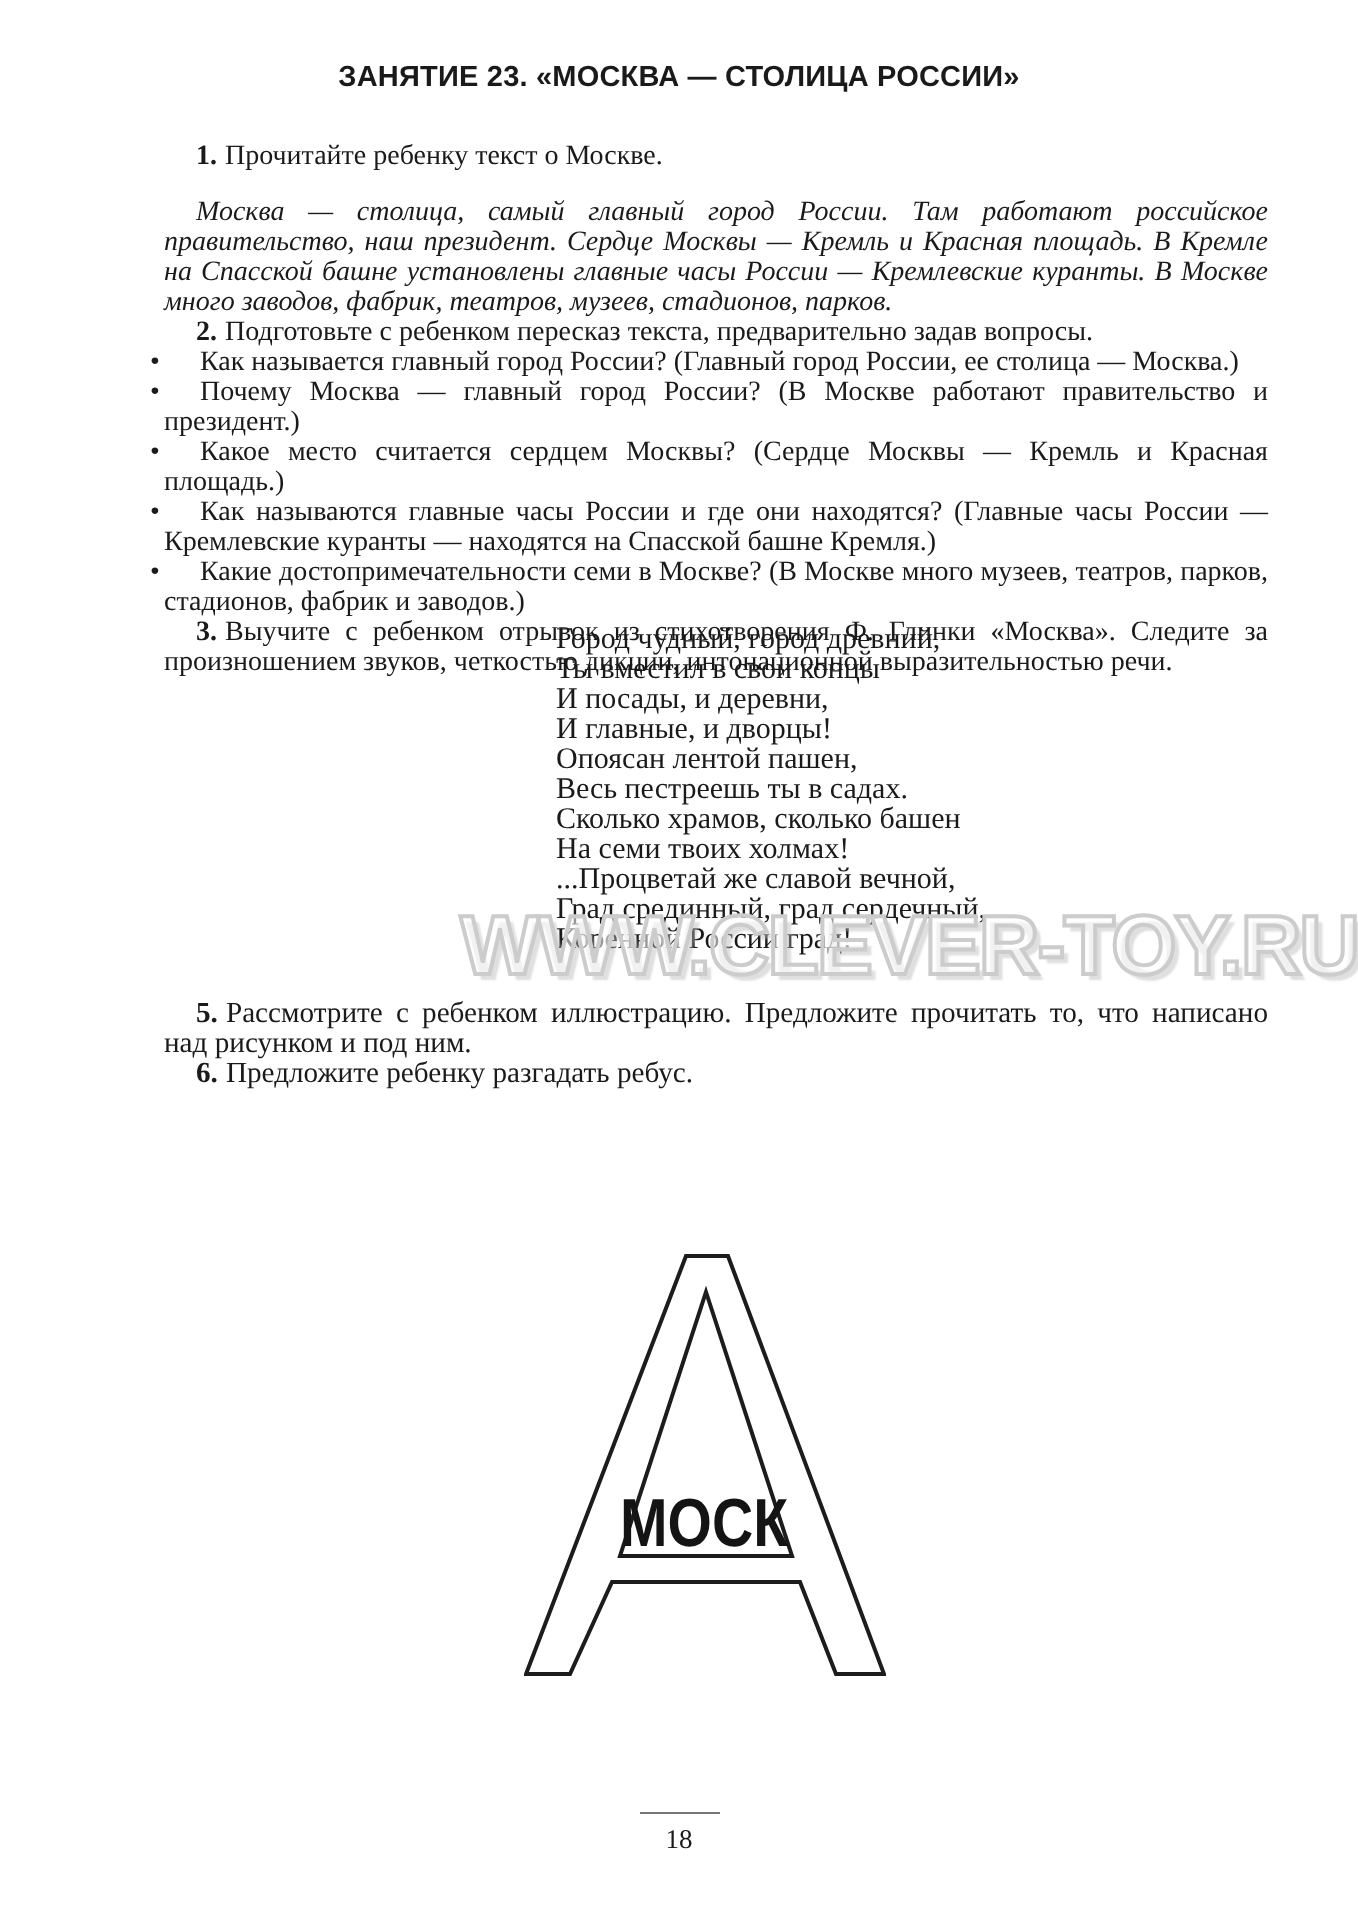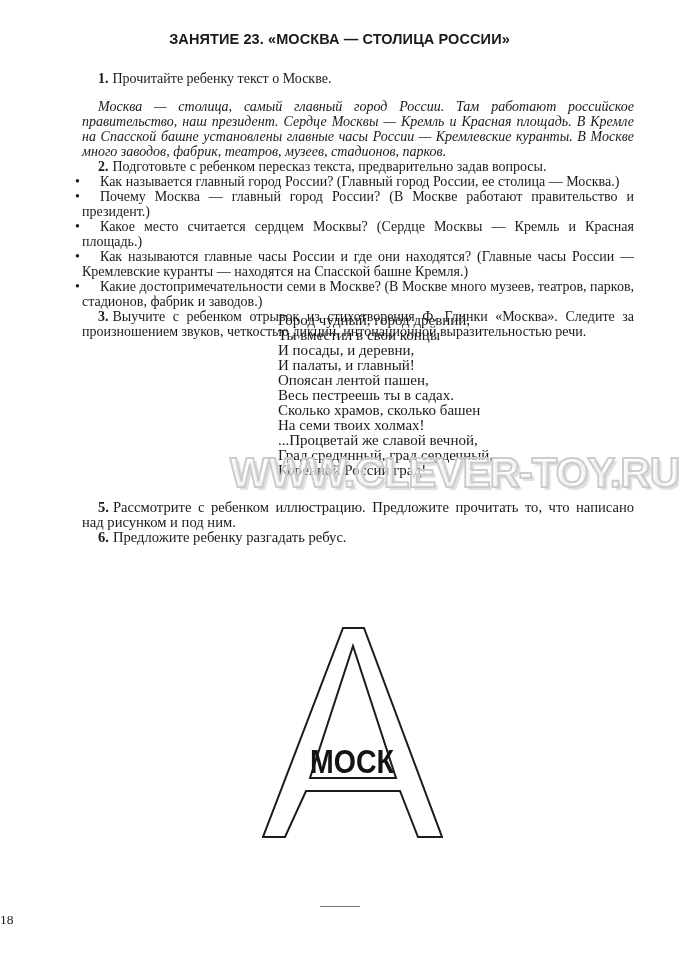--- a/index.html
+++ b/index.html
@@ -41,21 +41,21 @@
     text-shadow:3px 3px 1px rgba(185,185,185,0.45);
     z-index:5; pointer-events:none;
   }
   .rebus { position:absolute; left:262px; top:627px; width:181px; height:211px; }
   .footer-rule {
     position:absolute; top:906px; left:320px; width:40px;
     border-top:1.5px solid #777; height:0;
   }
   .page-number {
     position:absolute; top:912px; left:0; width:679px;
-    text-align:left; font-size:13.5px;
+    text-align:center; font-size:13.5px;
   }
 </style>
 </head>
 <body>
 
 <div class="page">
 
   <div class="title">ЗАНЯТИЕ 23. «МОСКВА — СТОЛИЦА РОССИИ»</div>
 
   <div class="col1">
@@ -67,21 +67,21 @@
     <p class="bullet"><span class="b">•</span><span>Какое место считается сердцем Москвы? (Сердце Москвы — Кремль и Красная площадь.)</span></p>
     <p class="bullet"><span class="b">•</span><span>Как называются главные часы России и где они находятся? (Главные часы России — Кремлевские куранты — находятся на Спасской башне Кремля.)</span></p>
     <p class="bullet"><span class="b">•</span><span>Какие достопримечательности семи в Москве? (В Москве много музеев, театров, парков, стадионов, фабрик и заводов.)</span></p>
     <p><span class="num">3.</span><span>Выучите с ребенком отрывок из стихотворения Ф. Глинки «Москва». Следите за произношением звуков, четкостью дикции, интонационной выразительностью речи.</span></p>
   </div>
 
   <div class="poem">
     <div>Город чудный, город древний,</div>
     <div>Ты вместил в свои концы</div>
     <div>И посады, и деревни,</div>
-    <div>И палаты, и главный!</div>
+    <div>И главные, и дворцы!</div>
     <div>Опоясан лентой пашен,</div>
     <div>Весь пестреешь ты в садах.</div>
     <div>Сколько храмов, сколько башен</div>
     <div>На семи твоих холмах!</div>
     <div>...Процветай же славой вечной,</div>
     <div>Град срединный, град сердечный,</div>
     <div>Коренной России град!</div>
   </div>
 
   <div class="col2">

